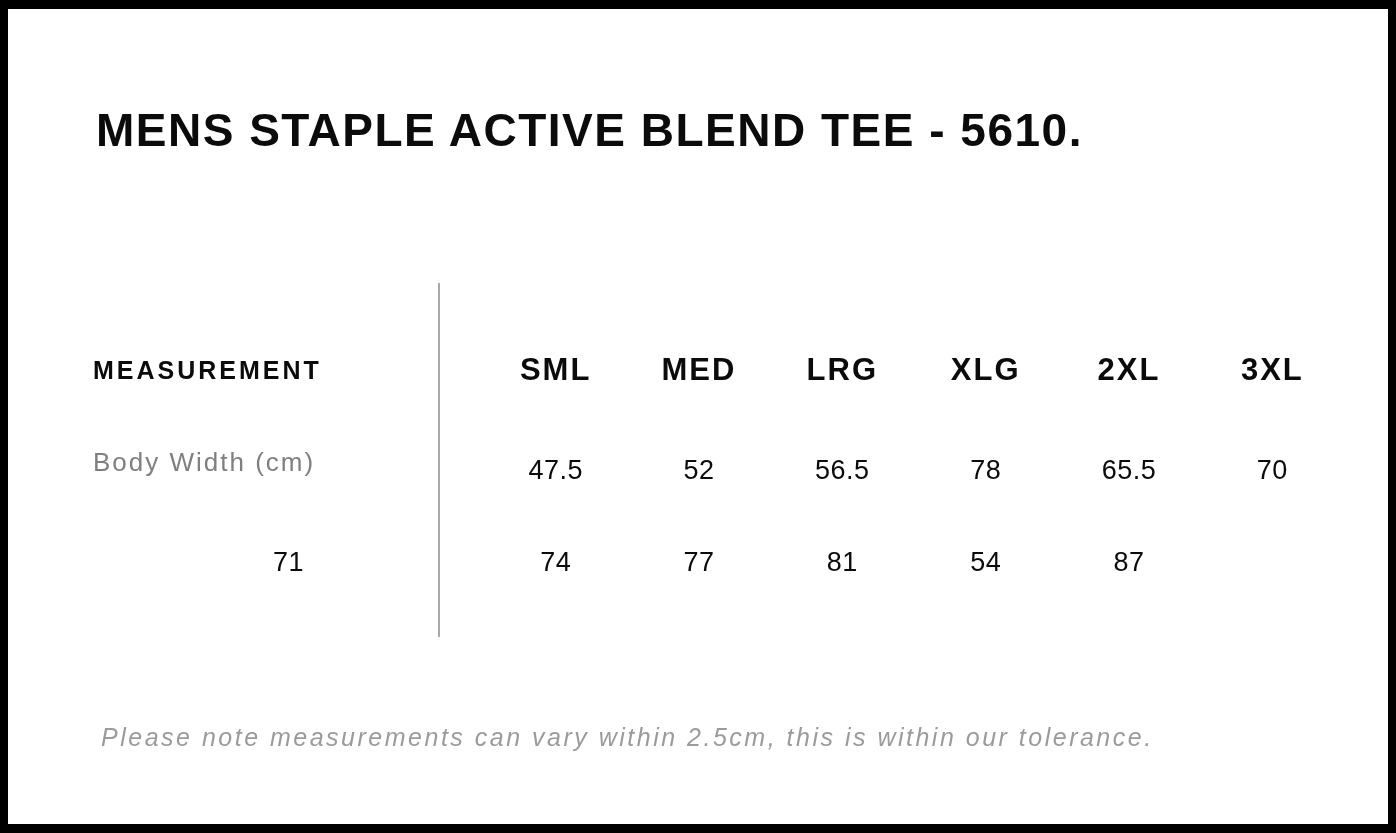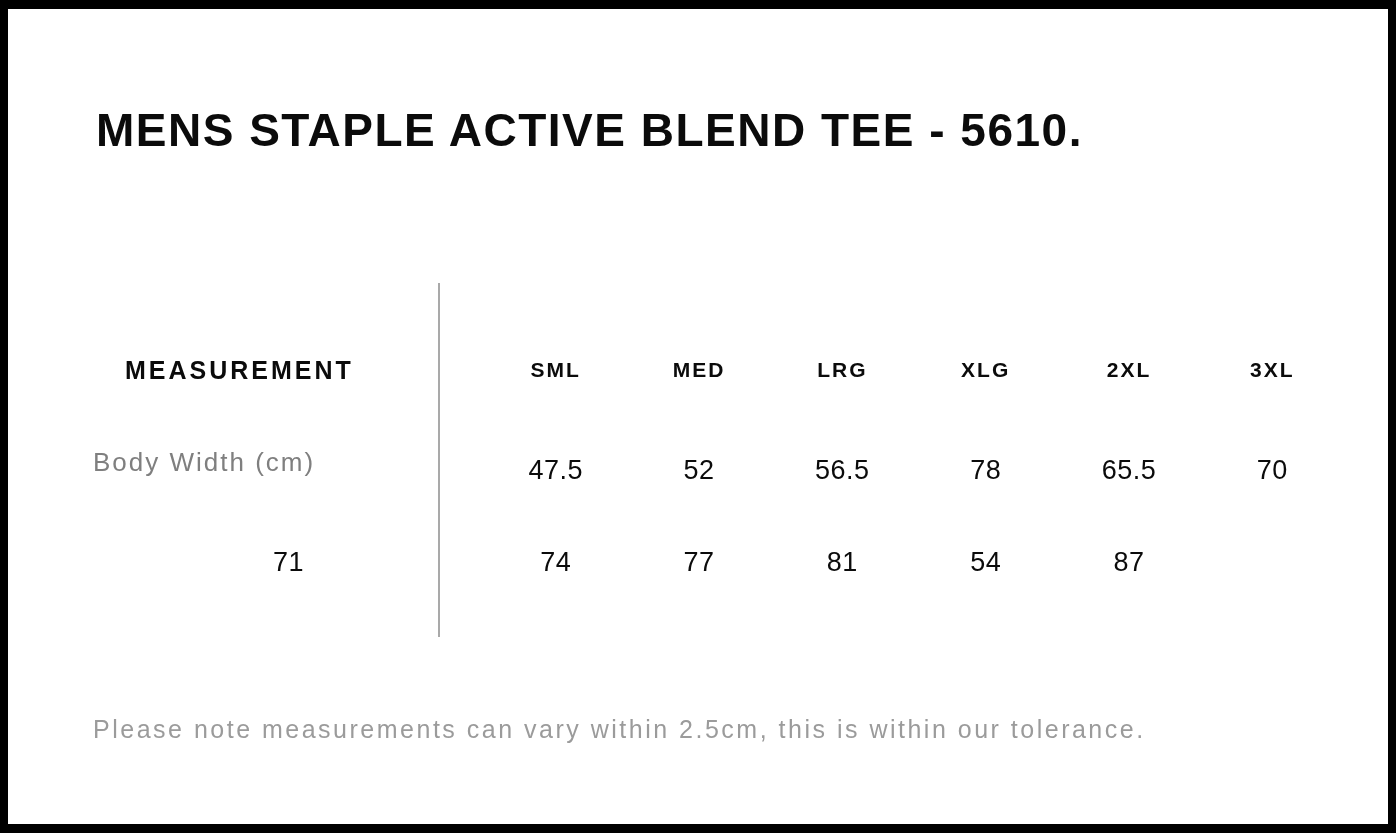--- a/index.html
+++ b/index.html
@@ -54,25 +54,24 @@
     grid-template-columns: 391px repeat(6, 1fr);
     align-items: center;
     height: 92px;
   }
   .cell-measurement-header {
     font-size: 25px;
     font-weight: 700;
     letter-spacing: 3px;
     color: var(--text-primary, #0b0b0b);
     white-space: nowrap;
-    margin-left: 32px;
   }
   .cell-size-header {
     text-align: center;
-    font-size: 21px;
+    font-size: 31px;
     font-weight: 700;
     letter-spacing: 2px;
     color: var(--text-primary, #0b0b0b);
   }
   .cell-row-label {
     font-size: 26px;
     font-weight: 400;
     letter-spacing: 2px;
     color: var(--text-label, #7f7f7f);
     white-space: nowrap;
@@ -82,22 +81,23 @@
     font-size: 27px;
     font-weight: 400;
     letter-spacing: 0.5px;
     color: var(--text-primary, #0b0b0b);
     margin-top: 16px;
   }
   .tolerance-note {
     position: absolute;
     left: 93px;
     top: 715px;
-    margin: 0;
+    margin: 8px;
     font-size: 25px;
+    font-style: italic;
     letter-spacing: 2.5px;
     color: var(--text-footnote, #9b9b9b);
     white-space: nowrap;
   }
 </style>
 </head>
 <body>
 
 <div class="page">
   <div class="frame"></div>

